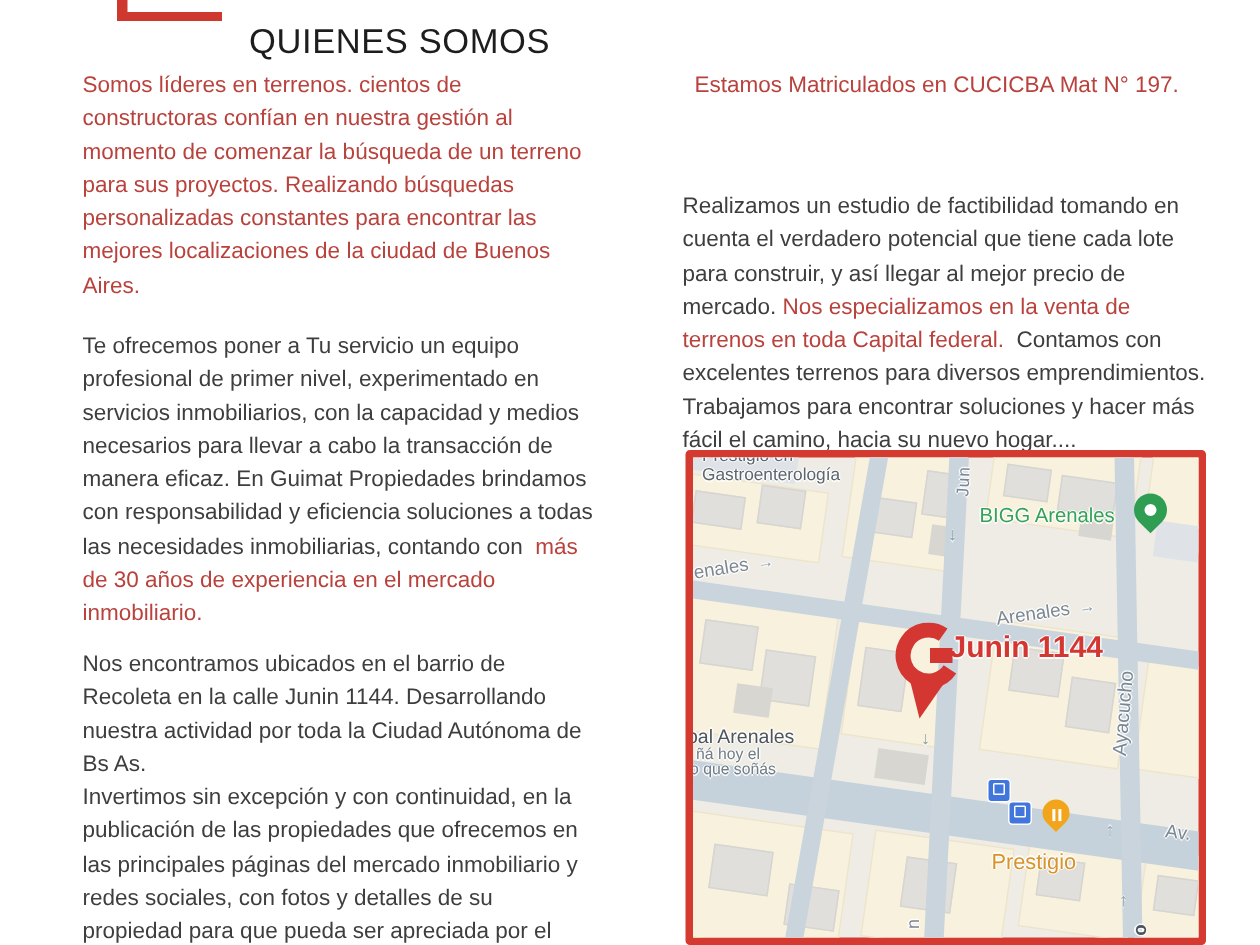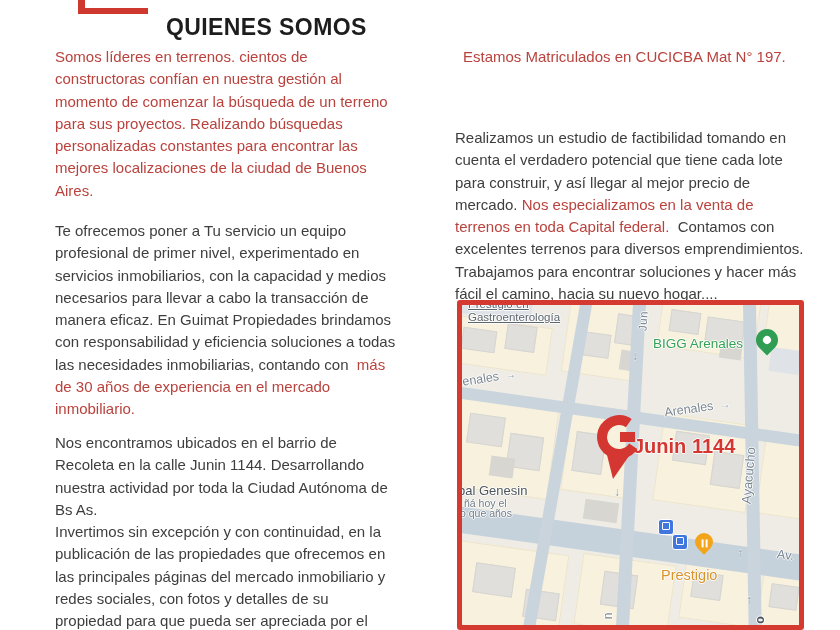--- a/index.html
+++ b/index.html
@@ -2,21 +2,21 @@
 <html><head>
 <meta charset="utf-8">
 <style>
   html,body{margin:0;padding:0;background:#fff;}
   .page{position:relative;width:840px;height:630px;background:#fff;overflow:hidden;
         font-family:"Liberation Sans", sans-serif;}
 
   
   .logo-v{position:absolute;left:78px;top:0;width:7px;height:14px;background:#ce382e;}
   .logo-h{position:absolute;left:78px;top:8px;width:70px;height:6px;background:#ce382e;}
-  .title{position:absolute;left:166px;top:-2px;font-size:23px;line-height:28px;font-weight:bold;
+  .title{position:absolute;left:166px;top:-2px;font-size:23px;line-height:28px;font-weight:normal;
          color:#1d1d1d;letter-spacing:.4px;}
 
   
   .para{position:absolute;margin:0;font-size:15px;line-height:22.3px;white-space:pre-wrap;}
   .t-red{color:#b9423d;}
   .t-black{color:#3e3e3e;}
   .p-l1{left:55px;top:46px;width:360px;}
   .p-l2{left:55px;top:220px;width:370px;}
   .p-l3{left:55px;top:432px;width:370px;}
   .p-r1{left:463px;top:46px;width:380px;}
@@ -28,28 +28,28 @@
   .mrect{position:absolute;transform:rotate(8deg);}
   .beige{background:#f7f1de;border:1px solid #ece4cd;}
   .gray{background:#e0dfdb;border:1px solid #d6d5d0;}
   .dgray{background:#d7d6d1;}
   .bgray{background:#dfe3e8;}
   .street{position:absolute;background:#c9d4dd;}
   .avenue{background:#c5d1db;}
   .ml{position:absolute;white-space:nowrap;color:#7b8792;font-size:12.5px;
       text-shadow:0 1px 0 rgba(255,255,255,.85),0 -1px 0 rgba(255,255,255,.85),
                   1px 0 0 rgba(255,255,255,.85),-1px 0 0 rgba(255,255,255,.85);}
-  .ml-dark{color:#5c666e;font-size:11.5px;text-decoration:underline;}
+  .ml-dark{color:#5c666e;font-size:11.5px;}
   .ml-clinic-top{left:6px;top:-7px;}
   .ml-clinic{left:6px;top:6px;}
   .ml-jun{left:171px;top:10px;transform:rotate(-87deg);font-size:11.5px;letter-spacing:.5px;}
   .ml-bigg{left:191px;top:31px;color:#35a257;font-size:13.5px;}
   .ml-aren-l{left:-4px;top:66px;transform:rotate(-9deg);}
   .ml-aren-m{left:202px;top:96px;transform:rotate(-8deg);}
-  .ml-marker{left:171px;top:130px;color:#d43732;font-size:19px;font-weight:bold;font-size:20px;}
+  .ml-marker{left:171px;top:116px;color:#d43732;font-size:19px;font-weight:bold;font-size:20px;}
   .ml-genesin{left:-4px;top:178px;color:#4d555c;font-size:13px;}
   .ml-ad1{left:2px;top:192px;font-size:10.5px;color:#707c86;}
   .ml-ad2{left:-2px;top:202px;font-size:10.5px;color:#707c86;}
   .ml-ayacucho{left:258px;top:163px;transform:rotate(-85deg);font-size:13px;}
   .ml-pertutti{left:199px;top:262px;color:#d8932a;font-size:14.5px;}
   .ml-av{left:315px;top:243px;transform:rotate(7deg);}
   .ml-n{left:143px;top:304px;transform:rotate(-90deg);font-size:12px;}
   .ml-o{left:294px;top:308px;transform:rotate(-90deg);font-size:12.5px;color:#4d555c;font-weight:bold;}
   .arrow{position:absolute;color:#8fa0ad;font-size:12px;
          text-shadow:0 1px 0 rgba(255,255,255,.7),0 -1px 0 rgba(255,255,255,.7);}
@@ -135,23 +135,23 @@
     <span class="arrow" style="left:275px;top:241px">↑</span>
     <span class="arrow" style="left:284px;top:288px">↑</span>
 
     <span class="ml ml-dark ml-clinic-top">Prestigio en</span>
     <span class="ml ml-dark ml-clinic">Gastroenterología</span>
     <span class="ml ml-jun">Jun</span>
     <span class="ml ml-bigg">BIGG Arenales</span>
     <span class="ml ml-aren-l"><span>renales</span><span class="ar-inline">→</span></span>
     <span class="ml ml-aren-m"><span>Arenales</span><span class="ar-inline">→</span></span>
     <span class="ml ml-marker">Junin 1144</span>
-    <span class="ml ml-genesin">bal Genesin</span>
+    <span class="ml ml-genesin">bal Arenales</span>
     <span class="ml ml-ad1">ñá hoy el</span>
-    <span class="ml ml-ad2">o que años</span>
+    <span class="ml ml-ad2">o que soñás</span>
     <span class="ml ml-ayacucho">Ayacucho</span>
     <span class="ml ml-pertutti">Prestigio</span>
     <span class="ml ml-av">Av.</span>
     <span class="ml ml-n">n</span>
     <span class="ml ml-o">o</span>
 
     <div class="pin-green">
         <div class="dot"></div>
       </div>
     <div class="pin-guimat">

